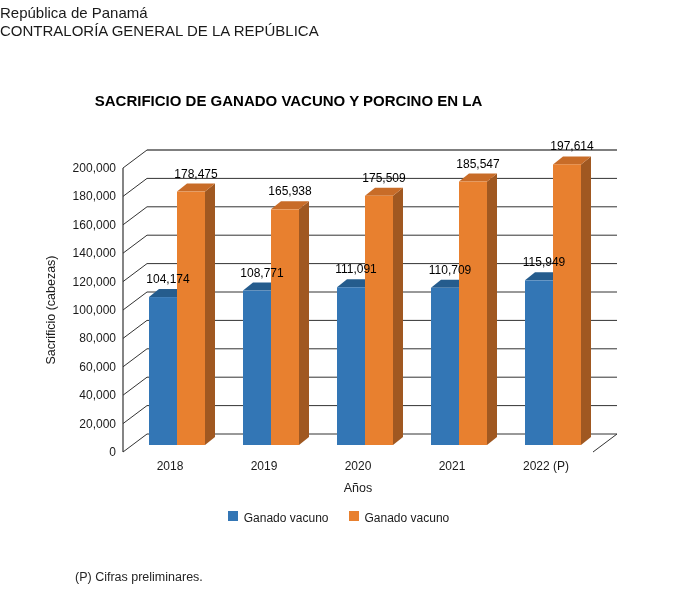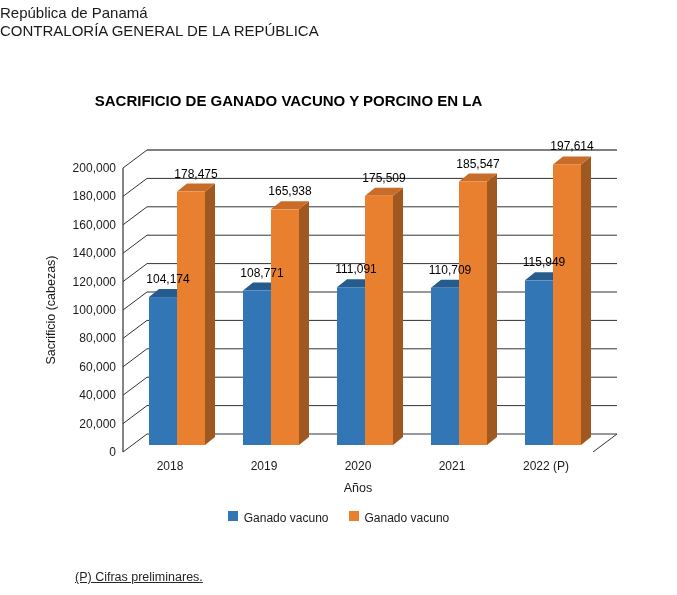--- a/index.html
+++ b/index.html
@@ -9,21 +9,21 @@
             font-size:15px; line-height:18px; color:#1a1a1a; }
   .header .bold { font-weight:normal; }
   .chart-title { position:absolute; top:92px; left:0; width:577px; text-align:center;
                  font-size:15px; font-weight:bold; line-height:18px; color:#000; }
   #chart { position:absolute; top:135px; left:0; width:677px; height:370px; }
   .legend { position:absolute; top:511px; left:0; width:677px; display:flex;
             justify-content:center; align-items:center; gap:20px;
             font-size:12px; color:#1a1a1a; }
   .legend-item { display:flex; align-items:flex-start; gap:6px; }
   .swatch { width:10px; height:10px; display:inline-block; }
-  .footer { position:absolute; top:570px; left:75px; font-size:12.5px; color:#262626;text-decoration:underline; }
+  .footer { position:absolute; top:570px; left:75px; font-size:12.5px; color:#262626; }
 </style>
 </head>
 <body>
 
 <div class="page">
 
   <div class="header">
     <div>República de Panamá</div>
     <div class="bold">CONTRALORÍA GENERAL DE LA REPÚBLICA</div>
   </div>

